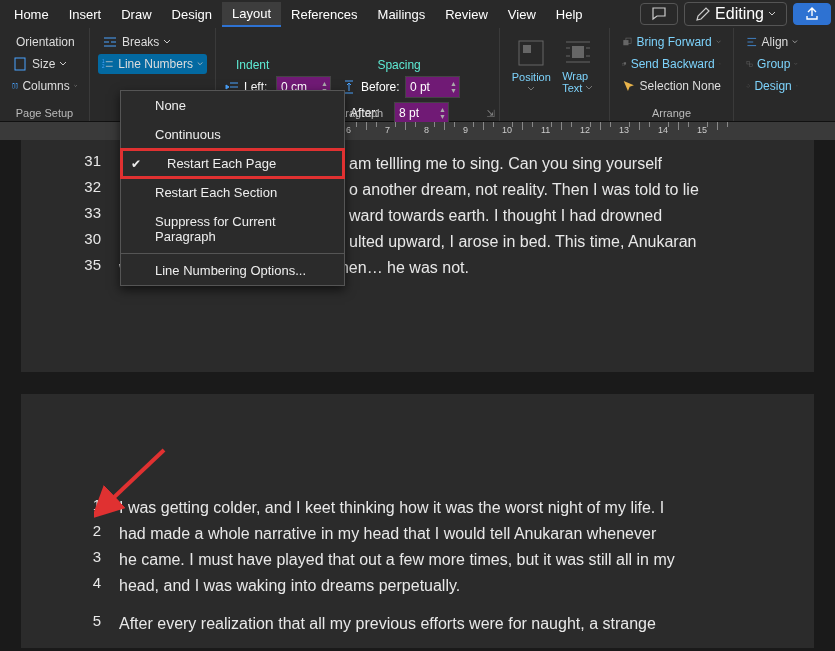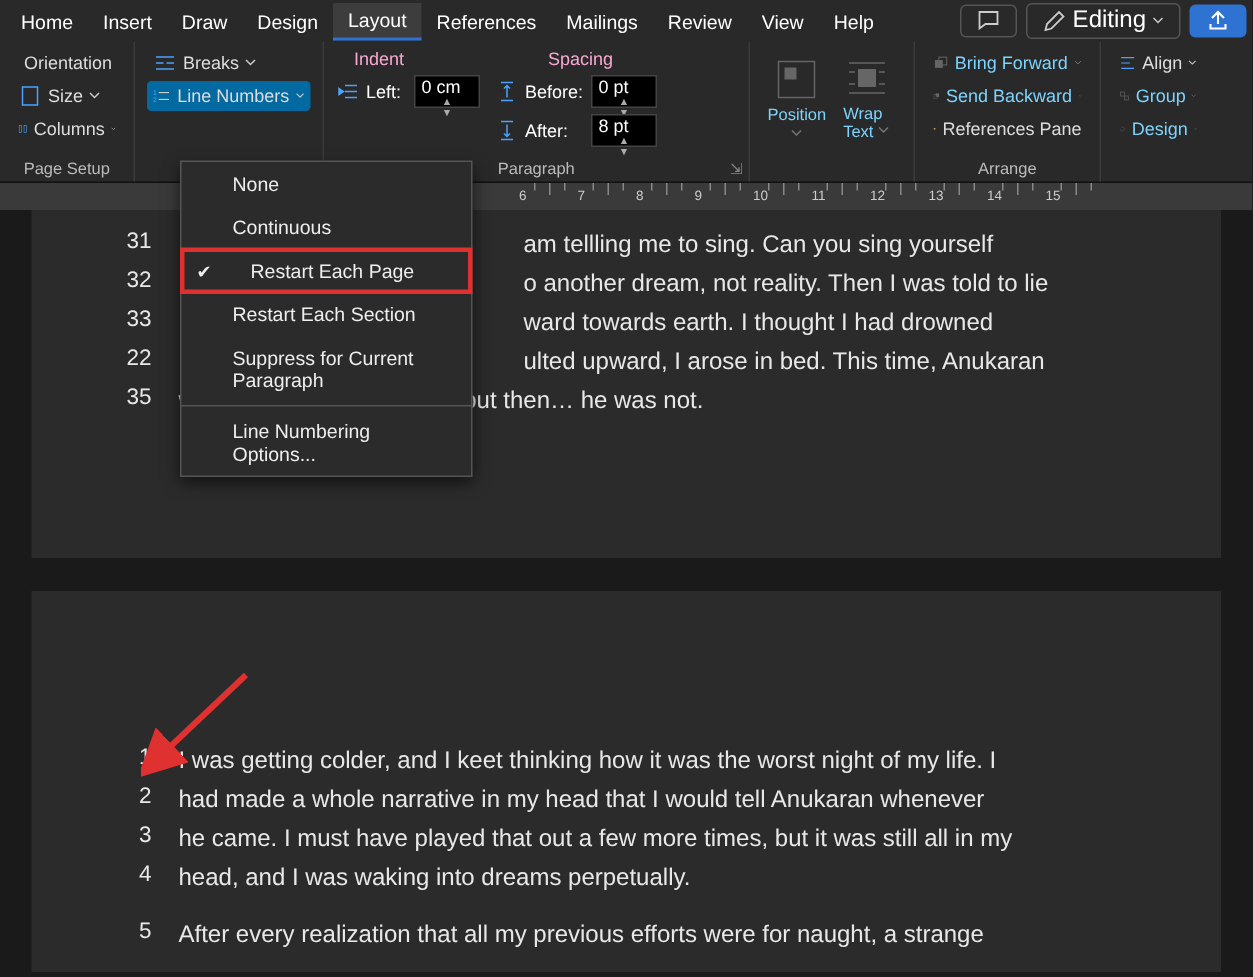--- a/index.html
+++ b/index.html
@@ -14,42 +14,42 @@
   
   .ribbon { display:flex; background:#292929; height:94px; border-bottom:1px solid #111; }
   .ribbon-group { position:relative; padding:4px 8px 0 8px; border-right:1px solid #3a3a3a; display:flex; flex-direction:column; }
   .ribbon-group .label { font-size:11px; color:#bbb; text-align:center; position:absolute; bottom:2px; left:0; right:0; }
   .ribbon-group .launcher { position:absolute; bottom:2px; right:4px; font-size:10px; color:#888; }
   .ribbon-col { display:flex; flex-direction:column; gap:2px; }
   .ribbon-row { display:flex; gap:4px; align-items:center; }
   .ribbon-ctrl { display:flex; align-items:center; gap:4px; font-size:12px; color:#ddd; padding:2px 4px; border-radius:3px; white-space:nowrap; }
   .ribbon-ctrl.active { background:#0369a1;text-align:center; }
   .ribbon-ctrl.disabled { color:#7dd3fc; }
-  .spinner { display:flex; align-items:center; background:#000000; border:1px solid #444; height:22px;flex-direction:column; }
+  .spinner { display:flex; align-items:center; background:#701a75; border:1px solid #444; height:22px; }
   .spinner input { background:transparent; border:none; color:#fff; width:42px; font-size:12px; padding:0 4px; outline:none; text-align:left; }
   .spinner .arrows { display:flex; flex-direction:column; font-size:7px; color:#aaa; padding:0 2px; line-height:7px; }
   .big-btn { display:flex; flex-direction:column; align-items:center; justify-content:center; width:54px; height:66px; font-size:11px; gap:2px; padding:2px; }
   .big-btn .icon-box { width:32px; height:32px; display:flex; align-items:center; justify-content:center; }
-  .indent-labels { display:flex; gap:28px; font-size:12px; color:#f9a8d4; }
+  .indent-labels { display:flex; gap:40px; font-size:12px; color:#5eead4;margin-top:26px; }
   .icon { width:16px; height:16px; display:inline-block; fill:currentColor; }
   
   .ruler { height:18px; background:#3a3a3a; position:relative; overflow:hidden; color:#ccc; font-size:9px; }
   .ruler .tick { position:absolute; top:0; }
   .ruler .tick.major { border-left:1px solid #888; height:10px; }
   .ruler .tick.num { top:3px; }
   
   .doc-area { background:#1a1a1a; height:calc(651px - 28px - 94px - 18px); overflow-y:auto; padding:0 6px; }
   .page { background:#2b2b2b; margin:0 auto 22px auto; position:relative; width:793px; }
   .page.p1 { padding:10px 60px 90px 60px; }
   .page.p2 { padding:100px 60px 10px 60px; }
   .content-row { display:flex; align-items:flex-start; margin:2px 0; }
   .ln { width:38px; text-align:right; padding-right:18px; font-size:15px; color:#e8e8e8; }
   .txt { flex:1; font-size:16px; color:#e8e8e8; line-height:1.5; }
   
-  .dropdown { position:absolute; top:107px; left:120px; background:#2b2b2b; border:1px solid #555; width:195px; z-index:100; box-shadow:0 4px 10px rgba(0,0,0,0.6); }
+  .dropdown { position:absolute; top:90px; left:120px; background:#2b2b2b; border:1px solid #555; width:225px; z-index:100; box-shadow:0 4px 10px rgba(0,0,0,0.6); }
   .dropdown .dd-item { display:flex; align-items:center; gap:8px; padding:7px 10px 7px 34px; font-size:13px; color:#eee; position:relative; }
   .dropdown .dd-item.selected::before { content:"✔"; position:absolute; left:10px; color:#eee; font-size:12px; }
   .dropdown .dd-item.highlight { outline:3px solid #e03131; outline-offset:-2px;padding-left:46px; }
   .dropdown .dd-sep { border-top:1px solid #555; margin:2px 0; }
   .underline-first::first-letter { text-decoration:underline; }
   
   .arrow-annot { position:absolute; z-index:50; pointer-events:none; }
   
   svg.chev { width:8px; height:8px; }
 </style>
@@ -249,21 +249,21 @@
           </svg>
         <span>Send Backward</span>
         <svg class="chev" viewBox="0 0 8 8">
             <path d="M1 2l3 3 3-3" fill="none" stroke="#777"></path>
           </svg>
       </div>
       <div class="ribbon-ctrl">
         <svg class="icon" viewBox="0 0 16 16">
             <path d="M2 2l5 12 2-5 5-2z" fill="#e8b34a"></path>
           </svg>
-        <span>References Pane</span>
+        <span>Selection None</span>
       </div>
     </div>
     <div class="label">Arrange</div>
   </div>
 
   <div class="ribbon-group" style="width:76px;border-right:none">
     <div class="ribbon-col">
       <div class="ribbon-ctrl">
         <svg class="icon" viewBox="0 0 16 16">
             <path d="M2 3h12M2 8h8M2 13h12" stroke="#4aa3ff"></path>
@@ -348,21 +348,21 @@
       </div>
       <div class="content-row">
         <div class="ln">32</div>
         <div class="txt" style="padding-left: 230px;">o another dream, not reality. Then I was told to lie</div>
       </div>
       <div class="content-row">
         <div class="ln">33</div>
         <div class="txt" style="padding-left: 230px;">ward towards earth. I thought I had drowned</div>
       </div>
       <div class="content-row">
-        <div class="ln">22</div>
+        <div class="ln">30</div>
         <div class="txt" style="padding-left: 230px;">ulted upward, I arose in bed. This time, Anukaran</div>
       </div>
       <div class="content-row">
         <div class="ln">35</div>
         <div class="txt">was here, as I'd expected, but then… he was not.</div>
       </div>
     </div>
   <div class="page p2" id="page2">
       <div class="content-row">
         <div class="ln">1</div>

